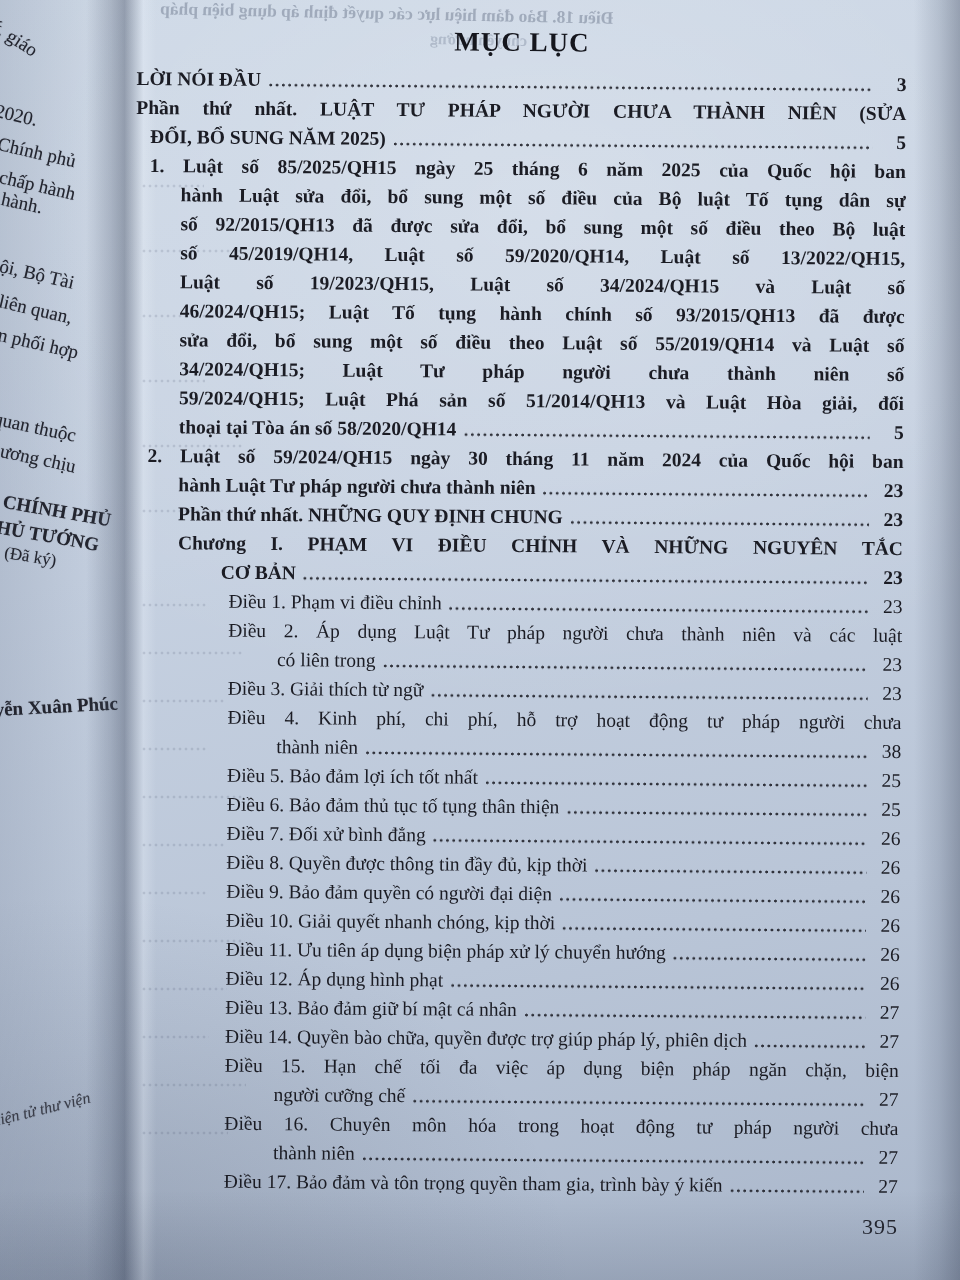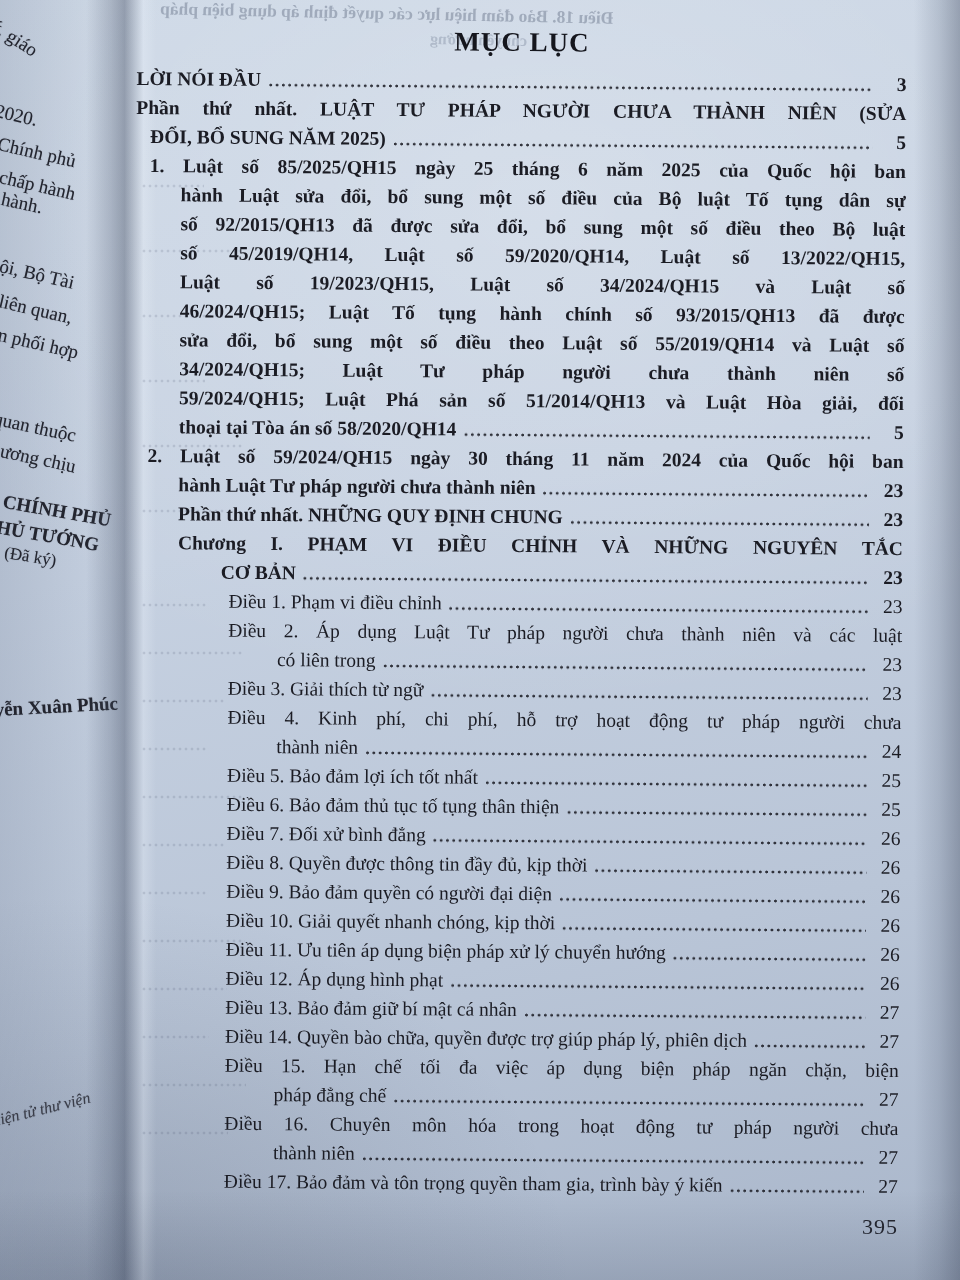--- a/index.html
+++ b/index.html
@@ -130,21 +130,21 @@
         </div>
         <div class="row flex" style="padding-left: 96px;">
           <span class="rt">Điều 3. Giải thích từ ngữ</span>
           <span class="leader"></span>
           <span class="pg">23</span>
         </div>
         <div class="row s" style="padding-left: 96px;">Điều 4. Kinh phí, chi phí, hỗ trợ hoạt động tư pháp người chưa</div>
         <div class="row flex" style="padding-left: 145px;">
           <span class="rt">thành niên</span>
           <span class="leader"></span>
-          <span class="pg">24</span>
+          <span class="pg">38</span>
         </div>
         <div class="row flex" style="padding-left: 96px;">
           <span class="rt">Điều 5. Bảo đảm lợi ích tốt nhất</span>
           <span class="leader"></span>
           <span class="pg">25</span>
         </div>
         <div class="row flex" style="padding-left: 96px;">
           <span class="rt">Điều 6. Bảo đảm thủ tục tố tụng thân thiện</span>
           <span class="leader"></span>
           <span class="pg">25</span>
@@ -184,21 +184,21 @@
           <span class="leader"></span>
           <span class="pg">27</span>
         </div>
         <div class="row flex" style="padding-left: 96px;">
           <span class="rt">Điều 14. Quyền bào chữa, quyền được trợ giúp pháp lý, phiên dịch</span>
           <span class="leader"></span>
           <span class="pg">27</span>
         </div>
         <div class="row s" style="padding-left: 96px;">Điều 15. Hạn chế tối đa việc áp dụng biện pháp ngăn chặn, biện</div>
         <div class="row flex" style="padding-left: 145px;">
-          <span class="rt">pháp đẳng chế</span>
+          <span class="rt">người cưỡng chế</span>
           <span class="leader"></span>
           <span class="pg">27</span>
         </div>
         <div class="row s" style="padding-left: 96px;">Điều 16. Chuyên môn hóa trong hoạt động tư pháp người chưa</div>
         <div class="row flex" style="padding-left: 145px;">
           <span class="rt">thành niên</span>
           <span class="leader"></span>
           <span class="pg">27</span>
         </div>
         <div class="row flex" style="padding-left: 96px;">

